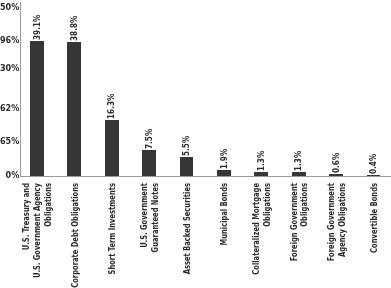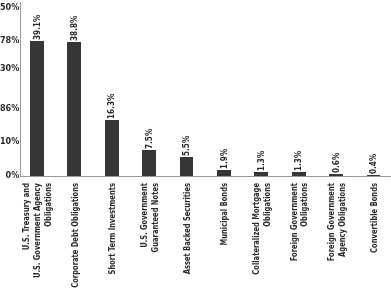--- a/index.html
+++ b/index.html
@@ -22,24 +22,24 @@
           transform:rotate(-90deg) scaleX(0.835);}
 </style>
 </head>
 <body>
 
 <div id="chart">
   <div class="yaxis-line"></div>
   <div class="xaxis-line"></div>
   <div class="ylabels">
     <div class="ytick" style="top:171.2px">0%</div>
-    <div class="ytick" style="top:137.46px">10%</div>
-    <div class="ytick" style="top:103.72px">86%</div>
+    <div class="ytick" style="top:137.46px">65%</div>
+    <div class="ytick" style="top:103.72px">62%</div>
     <div class="ytick" style="top:64px">30%</div>
-    <div class="ytick" style="top:36.24px">78%</div>
+    <div class="ytick" style="top:36.24px">96%</div>
     <div class="ytick" style="top:2.5px">50%</div>
   </div>
   <div id="plot">
     <div class="series">
       <div class="bar" style="left:30.0px;top:40.94px;width:13.8px;height:135.36px"></div>
       <div class="rot vlabel" style="left:32.60px;top:39.84px">39.1%</div>
       <div class="rot clabel" style="left:22.25px;width:125.75px">U.S. Treasury and</div>
       <div class="rot clabel" style="left:33.15px;width:125.75px">U.S. Government Agency</div>
       <div class="rot clabel" style="left:44.05px;width:125.75px">Obligations</div>
     </div>

